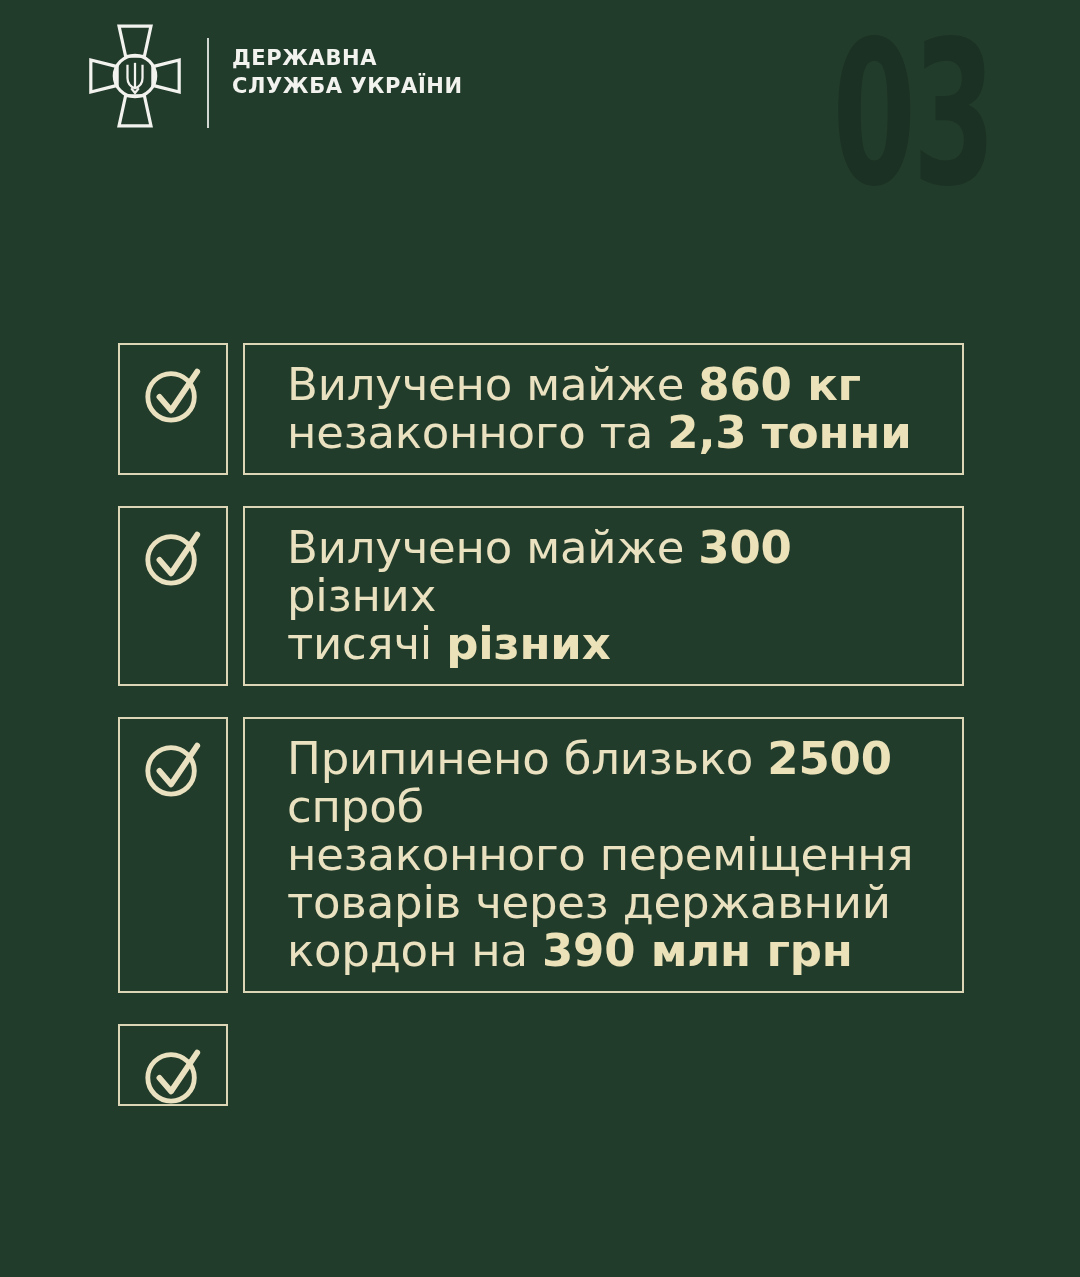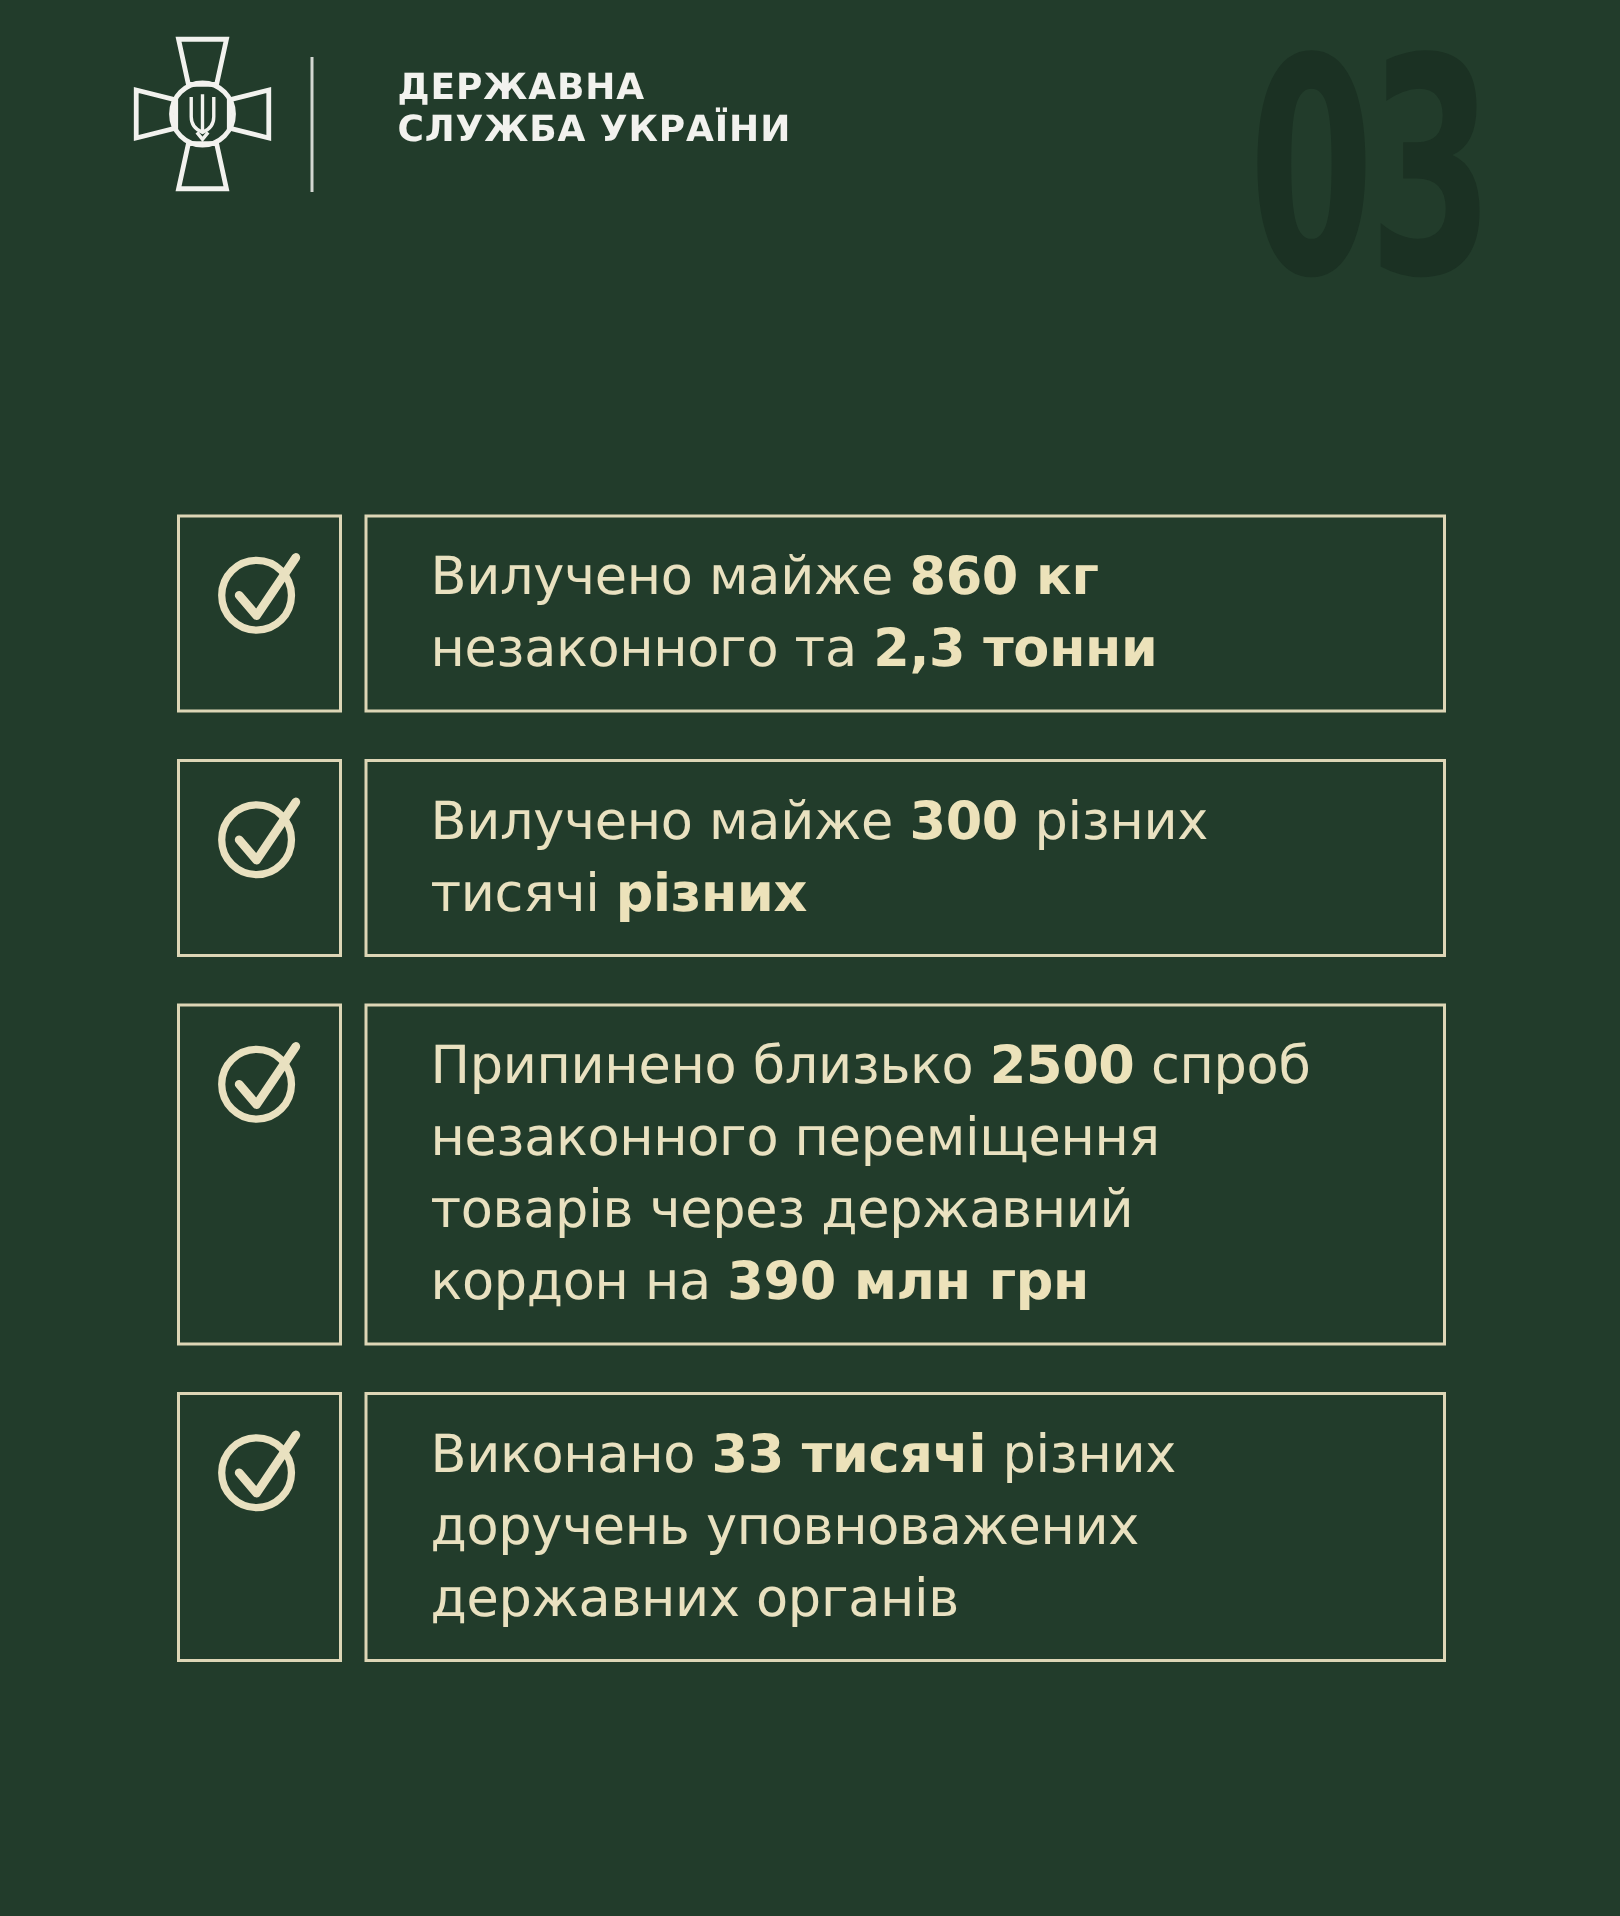--- a/index.html
+++ b/index.html
@@ -26,24 +26,23 @@
   
   .hdr{position:absolute;top:23px;left:88px;right:0;height:110px;}
   .hdr .emblem{position:absolute;left:0;top:0;}
   .hdr .divider{
     position:absolute;left:119px;top:15px;
     width:2px;height:90px;
     background:rgba(242,242,238,0.85);
   }
   .hdr .org{
     position:absolute;left:144px;top:21px;
-    font-size:24px;font-weight:700;
+    font-size:21px;font-weight:700;
     line-height:28px;letter-spacing:0.6px;
     color:#f2f2ee;
-    margin-left:33px;
   }
   
   .stats{
     position:absolute;top:343px;left:118px;width:846px;
     display:flex;flex-direction:column;gap:31px;
   }
   .row{display:flex;gap:15px;align-items:stretch;}
   .icon-box{
     flex:0 0 110px;
     border:2px solid #ddd6b6;
@@ -53,21 +52,21 @@
   }
   .text-box{
     flex:1;
     border:2px solid #ddd6b6;
     box-sizing:border-box;
     display:flex;align-items:center;
     padding:16px 20px 16px 42px;
   }
   .stat-text{
     margin:0;
-    font-size:35px;
+    font-size:45px;
     line-height:48px;
     letter-spacing:-0.2px;
     color:#e9e1c0;
     font-weight:400;
   }
   .stat-text .bold{font-weight:700;color:#ece2ba;}
   .check-svg{display:block;}
   .check-svg .ring{stroke:#e9e1c0;stroke-width:5;fill:none;}
   .check-svg .tick{stroke:#e9e1c0;stroke-width:6;fill:none;stroke-linecap:round;stroke-linejoin:round;}
   .emblem *{stroke:#f2f2ee;fill:none;}
@@ -140,18 +139,15 @@
     </div>
   </div>
 
   <div class="row">
     <div class="icon-box">
       <svg class="check-svg" width="62" height="62" viewBox="0 0 64 64">
         <circle class="ring" cx="30" cy="37" r="24"></circle>
         <path class="tick" d="M18,37 L30,51 L57,11"></path>
       </svg>
     </div>
-    <div class="text-box">
-      <p class="stat-text"><span>Виконано </span><span class="bold">33 тисячі</span><span> різних</span><br><span>доручень уповноважених</span><br><span>державних органів</span></p>
-    </div>
   </div>
 </div>
 </div>
 
 </body></html>

